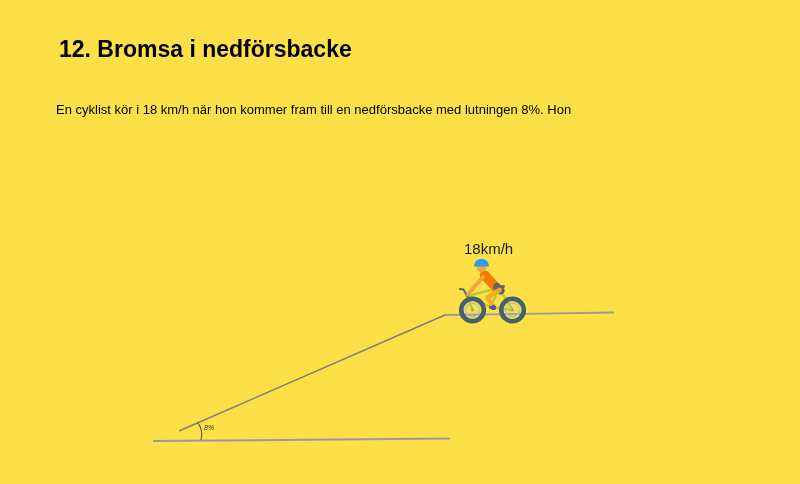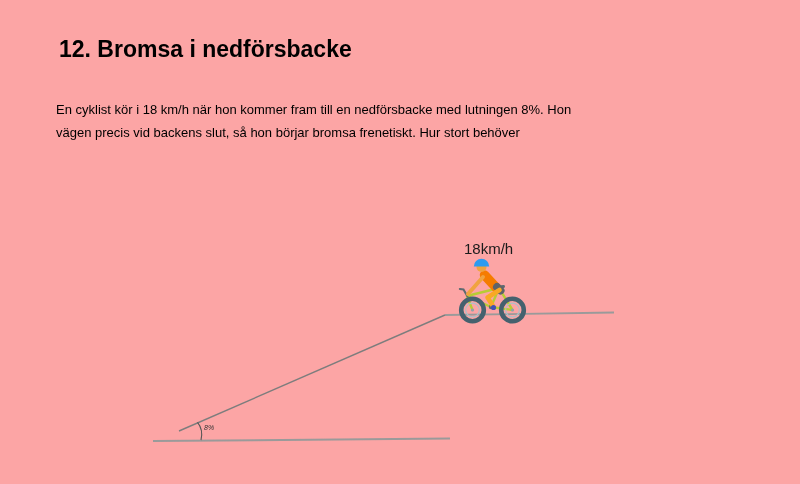--- a/index.html
+++ b/index.html
@@ -10,21 +10,21 @@
   body {
     width: 800px;
     height: 484px;
     position: relative;
     overflow: hidden;
     font-family: "Liberation Sans", sans-serif;
   }
   .page {
     position: absolute;
     inset: 0;
-    background: #fca5a5;
+    background: #fde047;
   }
   .title {
     position: absolute;
     left: 59px;
     top: 36px;
     margin: 0;
     font-size: 23px;
     font-weight: 700;
     color: #000000;
     white-space: nowrap;
@@ -72,21 +72,20 @@
 </style>
 </head>
 <body>
 
 <div class="page">
 
   <h1 class="title">12. Bromsa i nedförsbacke</h1>
 
   <div class="problem">
     <div class="pline">En cyklist kör i 18 km/h när hon kommer fram till en nedförsbacke med lutningen 8%. Hon</div>
-    <div class="pline">vägen precis vid backens slut, så hon börjar bromsa frenetiskt. Hur stort behöver</div>
   </div>
 
   <div class="diagram">
 
     <svg viewBox="0 0 800 484">
 
       <line x1="445" y1="315" x2="614" y2="312.5" stroke-width="1.8" fill="none" stroke="#9a9a9a"></line>
 
       <line x1="179" y1="431" x2="445" y2="315" stroke-width="1.4" fill="none" stroke="#7d7d7d"></line>
 

